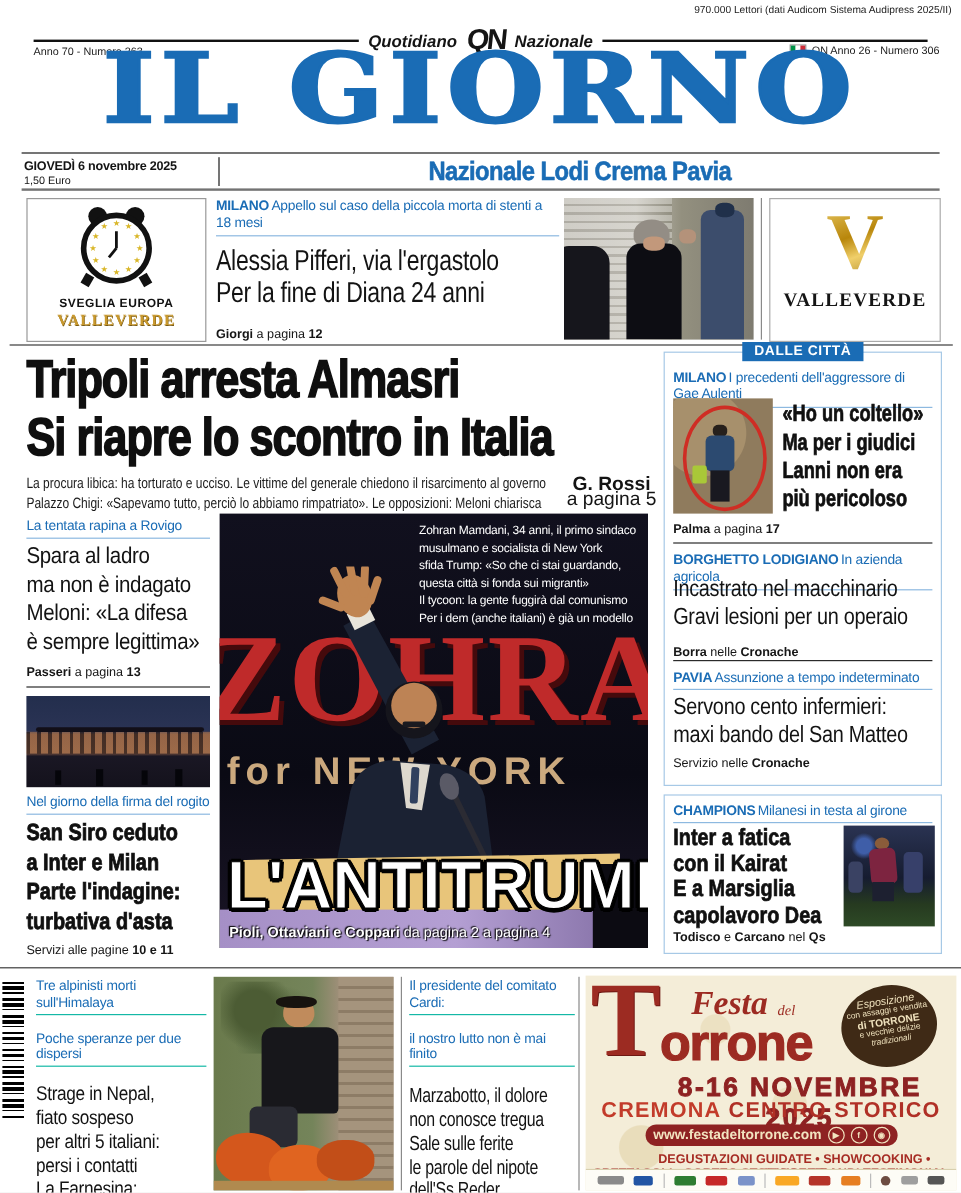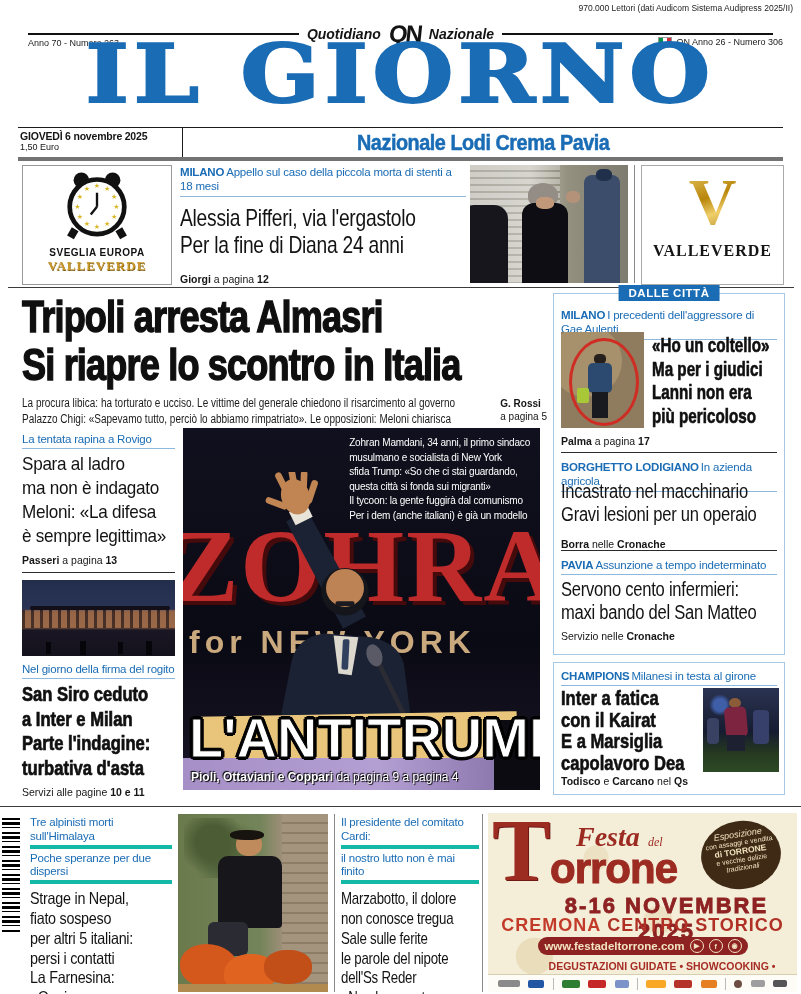--- a/index.html
+++ b/index.html
@@ -1,21 +1,21 @@
 <!DOCTYPE html>
 <html><head>
 <meta charset="utf-8">
 <style>
   html,body{margin:0;padding:0;background:#e8e8e8;}
   .page{position:relative;width:801px;height:994px;background:#fff;margin:0 auto;
         font-family:"Liberation Sans",sans-serif;color:#141414;overflow:hidden;}
   .abs{position:absolute;}
   .kicker{font-size:11.5px;letter-spacing:-0.2px;color:#1a6cb5;border-bottom:1px solid #8db9e0;padding-bottom:2px;line-height:1.25;}
   .kicker b{font-weight:bold;margin-right:2px;}
-  .kline{display:block;border-bottom:4px solid #14b8a6;padding-bottom:1px;margin-bottom:3px;}
+  .kline{display:block;border-bottom:1px solid #14b8a6;padding-bottom:1px;margin-bottom:14px;}
   .byl{font-size:10.5px;color:#161616;}
   .byl b{font-weight:bold;}
   .sx{transform-origin:0 0;display:block;}
   .hl{color:#131313;letter-spacing:-0.3px;}
   .hb{font-weight:bold;color:#101010;}
   .rule{background:#3c3c3c;height:1px;}
   .vrule{background:#8a8a8a;width:1px;}
   .box-blue{border:1px solid #a7c9e6;}
   .flag i{display:inline-block;width:4px;height:8px;}
   .outline-txt{color:#fff;text-shadow:-2px -2px 0 #000,2px -2px 0 #000,-2px 2px 0 #000,2px 2px 0 #000,-3px 0 0 #000,3px 0 0 #000,0 -3px 0 #000,0 3px 0 #000;}
@@ -46,21 +46,21 @@
     </span>
     <span>QN Anno 26 - Numero 306</span>
   </div>
 
   <div class="abs" style="top:34px;left:0;right:0;text-align:center;">
     <span style="display:inline-block;font-family:'DejaVu Serif','Liberation Serif',serif;font-weight:bold;
                  font-size:80px;line-height:1.02;color:#1a6cb5;-webkit-text-stroke:2px #1a6cb5;
                  letter-spacing:4px;transform:scaleX(1.16);transform-origin:center top;">IL GIORNO</span>
   </div>
 
-  <div class="abs" style="top:127px;left:18px;right:18px;height:29px;border-top:1px solid #1c1c1c;border-bottom:4px solid #737373;display:flex;">
+  <div class="abs" style="top:127px;left:18px;right:18px;height:29px;border-top:1px solid #1c1c1c;border-bottom:2px solid #737373;display:flex;align-items:center;">
     <div style="width:158px;border-right:1px solid #1c1c1c;padding:2px 4px 0 2px;">
       <div style="font-size:10.5px;font-weight:bold;letter-spacing:-0.2px;">GIOVEDÌ 6 novembre 2025</div>
       <div style="font-size:9px;">1,50 Euro</div>
     </div>
     <div style="flex:1;display:flex;align-items:center;justify-content:center;">
       <span style="display:inline-block;font-size:22px;font-weight:bold;color:#1a6cb5;letter-spacing:-0.5px;
                    transform:scaleX(0.9);transform-origin:center;-webkit-text-stroke:0.5px #1a6cb5;">Nazionale Lodi Crema Pavia</span>
     </div>
   </div>
 
@@ -132,21 +132,21 @@
     <div class="sx" style="width:640px;transform:scaleX(0.82);font-weight:bold;font-size:44px;line-height:48px;
          letter-spacing:-1px;color:#0f0f0f;-webkit-text-stroke:1.4px #0f0f0f;">
       <div>Tripoli arresta Almasri</div>
       <div>Si riapre lo scontro in Italia</div>
     </div>
     <div style="margin-top:7px;position:relative;">
       <div class="sx" style="width:575px;transform:scaleX(0.8);font-size:12.5px;line-height:15.5px;color:#1b1b1b;">
         <div>La procura libica: ha torturato e ucciso. Le vittime del generale chiedono il risarcimento al governo</div>
         <div>Palazzo Chigi: «Sapevamo tutto, perciò lo abbiamo rimpatriato». Le opposizioni: Meloni chiarisca</div>
       </div>
-      <div class="abs" style="right:0;top:1px;text-align:left;font-size:10px;line-height:13px;">
+      <div class="abs" style="right:0;top:1px;text-align:center;font-size:16px;line-height:13px;">
         <div style="font-weight:bold;">G. Rossi</div>
         <div>a pagina 5</div>
       </div>
     </div>
   </div>
 
   <div class="abs box-blue" style="top:293px;left:553px;width:230px;height:360px;">
     <div class="abs" style="top:-9px;left:50%;transform:translateX(-50%);background:#1a6cb5;color:#fff;
          font-size:11.5px;font-weight:bold;letter-spacing:0.5px;padding:2px 10px;">DALLE CITTÀ</div>
 
@@ -294,21 +294,21 @@
       <div>Zohran Mamdani, 34 anni, il primo sindaco</div>
       <div>musulmano e socialista di New York</div>
       <div>sfida Trump: «So che ci stai guardando,</div>
       <div>questa città si fonda sui migranti»</div>
       <div>Il tycoon: la gente fuggirà dal comunismo</div>
       <div>Per i dem (anche italiani) è già un modello</div>
     </div>
 
     <div class="abs outline-txt" style="left:6px;bottom:24px;font-weight:bold;font-size:56px;line-height:1;letter-spacing:0;-webkit-text-stroke:1px #000;">L'ANTITRUMP</div>
     <div class="abs" style="left:8px;bottom:6px;font-size:12px;color:#fff;text-shadow:1px 1px 1px #000,-1px -1px 1px #000;">
-      <b>Pioli, Ottaviani e Coppari</b> <span>da pagina 9 a pagina 4</span>
+      <b>Pioli, Ottaviani e Coppari</b> <span>da pagina 2 a pagina 4</span>
     </div>
   </div>
 
   <div class="rule abs" style="top:806px;left:0;width:801px;"></div>
 
   <div class="abs" style="top:818px;left:2px;width:18px;height:116px;
        background:repeating-linear-gradient(180deg,#000 0 2px,#fff 2px 4px,#000 4px 7px,#fff 7px 9px,#000 9px 10px,#fff 10px 14px);"></div>
 
   <div class="abs" style="top:816px;left:30px;width:142px;">
     <div style="font-size:11.5px;color:#1a6cb5;letter-spacing:-0.2px;line-height:1.2;">

